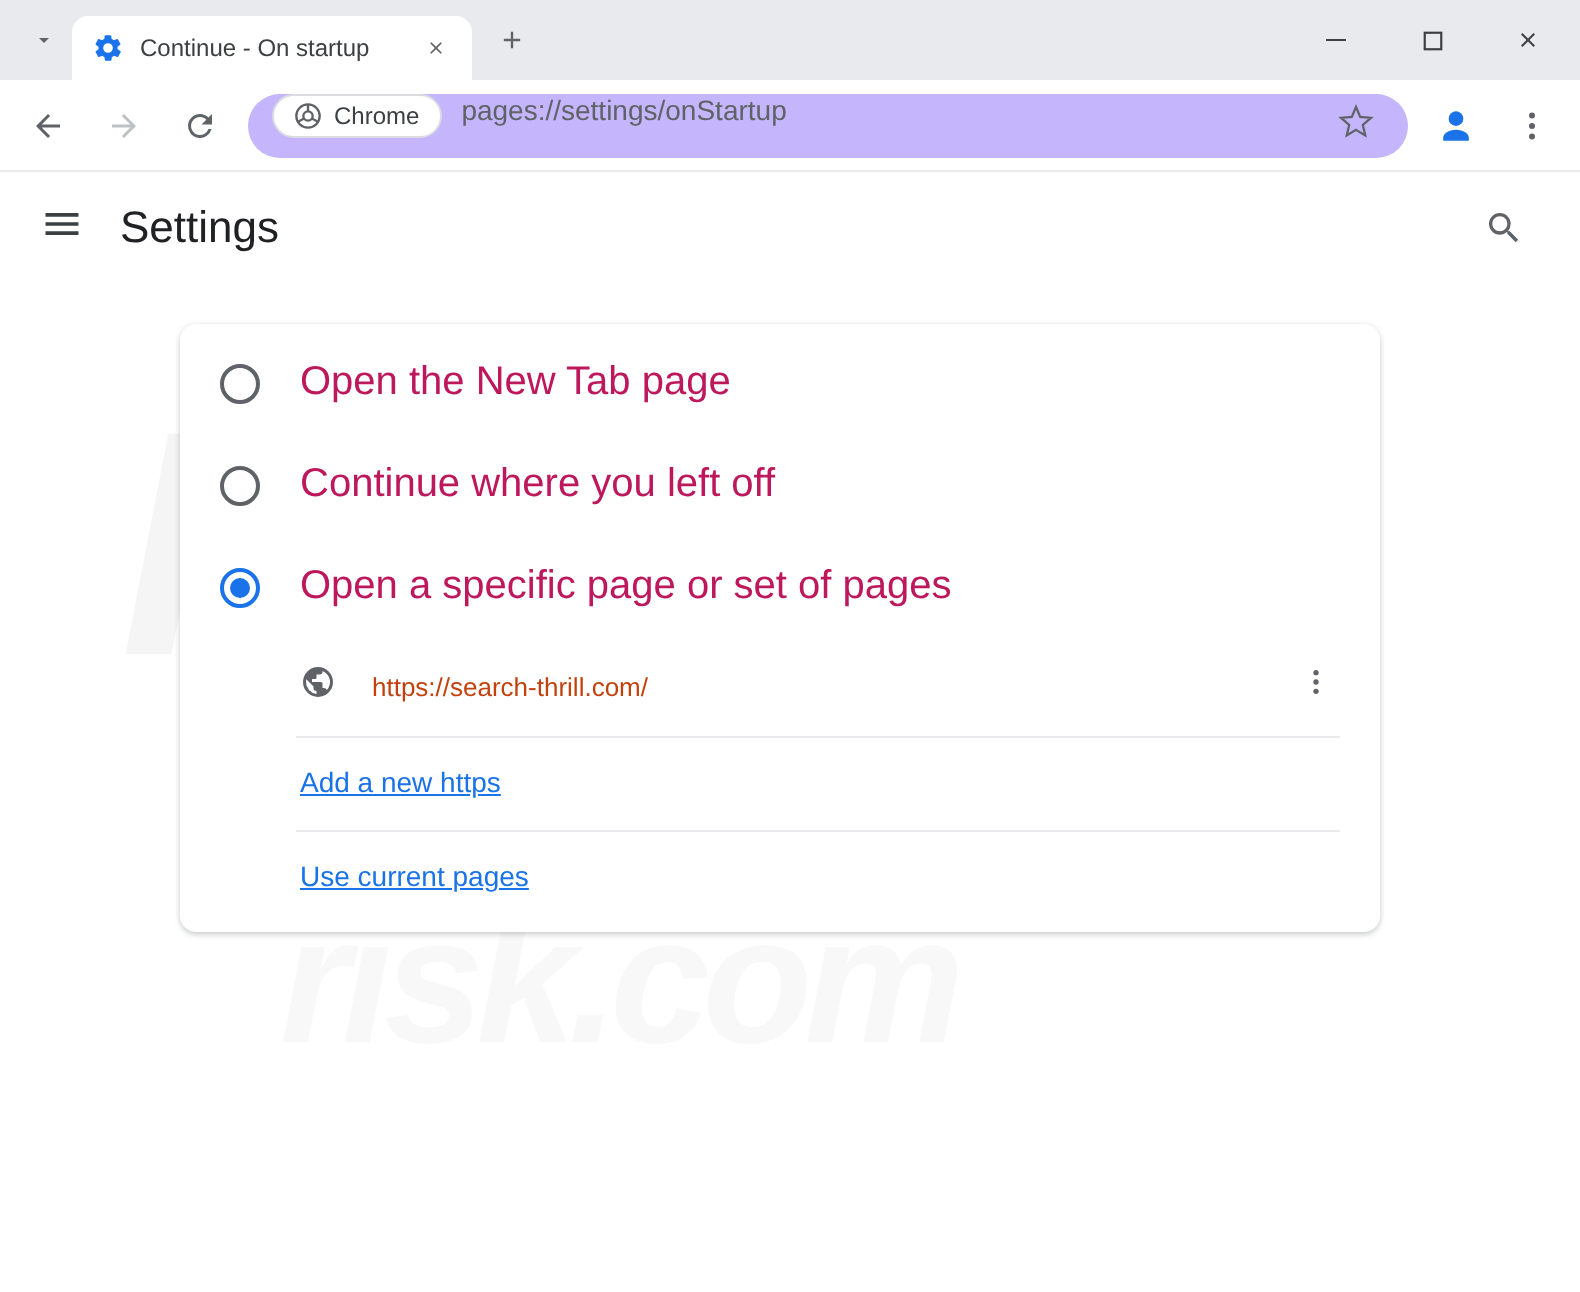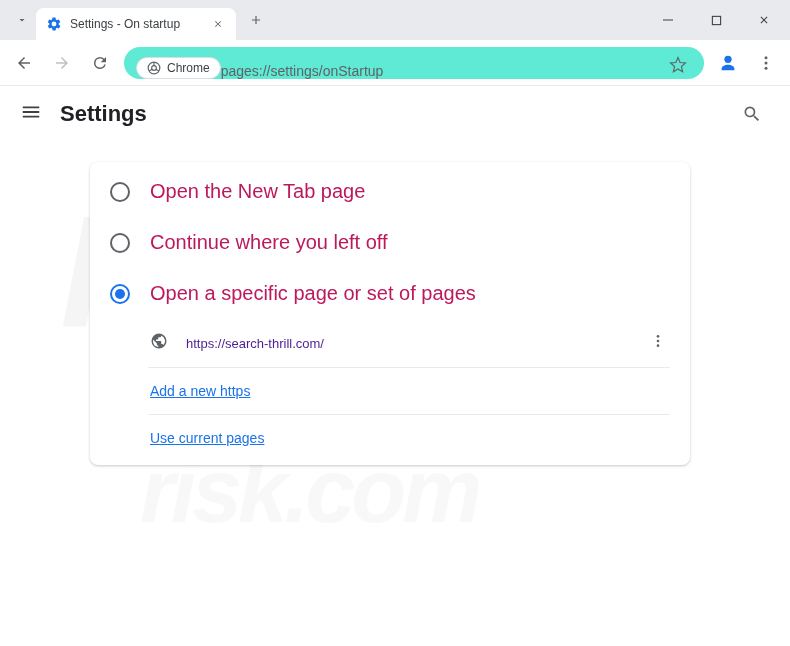--- a/index.html
+++ b/index.html
@@ -14,47 +14,47 @@
 .tab-close { width: 16px; height: 16px; display: flex; align-items: center; justify-content: center; cursor: pointer; color: #5f6368; border-radius: 50%; }
 .new-tab { width: 28px; height: 28px; display: flex; align-items: center; justify-content: center; color: #5f6368; cursor: pointer; margin-left: 6px; }
 .titlebar-spacer { flex: 1; }
 .win-controls { display: flex; gap: 12px; }
 .win-btn { width: 36px; height: 36px; display: flex; align-items: center; justify-content: center; cursor: pointer; color: #3c4043; }
 
 
 .addressbar { height: 46px; background: #fff; display: flex; align-items: center; padding: 0 10px; gap: 10px; border-bottom: 1px solid #e8eaed; }
 .nav-btn { width: 28px; height: 28px; display: flex; align-items: center; justify-content: center; color: #5f6368; cursor: pointer; border-radius: 50%; }
 .nav-btn.disabled { color: #bdc1c6; }
-.omnibox { flex: 1; height: 32px; background: #5eead4; border-radius: 16px; display: flex; align-items: flex-end; padding: 0 12px; }
+.omnibox { flex: 1; height: 32px; background: #c4b5fd; border-radius: 16px; display: flex; align-items: flex-start; padding: 0 12px; gap: 10px; }
 .chrome-chip { display: flex; align-items: center; gap: 6px; background: #fff; border: 1px solid #dadce0; border-radius: 14px; padding: 3px 10px; font-size: 12px; color: #3c4043; }
 .chrome-logo { width: 14px; height: 14px; }
 .url-text { font-size: 14px; color: #5f6368; flex: 1; }
 .star-icon, .profile-icon, .menu-icon { width: 28px; height: 28px; display: flex; align-items: center; justify-content: center; cursor: pointer; color: #5f6368; }
 .profile-icon { color: #1a73e8; }
 
 
-.settings-header { height: 56px; display: flex; align-items: center; padding: 0 20px; gap: 18px; font-weight: bold; }
+.settings-header { height: 56px; display: flex; align-items: center; padding: 0 20px; gap: 18px; }
 .hamburger { cursor: pointer; color: #3c4043; }
 .settings-title { font-size: 22px; color: #202124; flex: 1; }
 .search-btn { width: 36px; height: 36px; display: flex; align-items: center; justify-content: center; cursor: pointer; color: #5f6368; }
 
 
 .content { padding: 20px 0 0 90px; }
 .section-label { font-size: 14px; color: #3c4043; margin-bottom: 18px; }
 .card { width: 600px; background: #fff; border-radius: 8px; box-shadow: 0 1px 3px rgba(60,64,67,0.2), 0 1px 2px rgba(60,64,67,0.1); padding: 4px 0; }
 .radio-row { display: flex; align-items: center; padding: 14px 20px; gap: 20px; cursor: pointer; }
 .radio { width: 20px; height: 20px; border: 2px solid #5f6368; border-radius: 50%; display: flex; align-items: center; justify-content: center; flex-shrink: 0; }
 .radio.selected { border-color: #1a73e8; }
 .radio.selected::after { content: ''; width: 10px; height: 10px; background: #1a73e8; border-radius: 50%; }
 .radio-label { font-size: 20px; color: #be185d; }
 .page-row { display: flex; align-items: center; padding: 10px 20px 10px 60px; gap: 16px; }
 .globe-icon { color: #5f6368; width: 20px; flex-shrink: 0; }
 .page-info { flex: 1; }
 .page-name { font-size: 13px; color: #3c4043; }
-.page-url { font-size: 13px; color: #4c1d95; }
+.page-url { font-size: 13px; color: #c2410c; }
 .more-btn { cursor: pointer; color: #5f6368; padding: 4px; }
 .divider-sub { height: 1px; background: #e8eaed; margin-left: 58px; margin-right: 20px; }
 .link-row { padding: 14px 20px 14px 60px; }
 .link { font-size: 14px; color: #1a73e8; text-decoration: underline; cursor: pointer; }
 
 
 .watermark { position: absolute; top: 180px; left: 60px; font-size: 160px; font-weight: bold; font-style: italic; color: rgba(200,200,200,0.18); pointer-events: none; z-index: -1; font-family: Arial, sans-serif; letter-spacing: -8px; }
 .watermark-sub { position: absolute; top: 440px; left: 140px; font-size: 90px; font-weight: bold; font-style: italic; color: rgba(210,210,210,0.15); pointer-events: none; z-index: -1; font-family: Arial, sans-serif; letter-spacing: -4px; }
 </style>
 </head>
@@ -68,21 +68,21 @@
     <svg width="12" height="12" viewBox="0 0 24 24">
         <path fill="currentColor" d="M7 10l5 5 5-5z"></path>
       </svg>
   </div>
   <div class="tab">
     <span class="tab-icon">
       <svg width="16" height="16" viewBox="0 0 24 24">
           <path fill="#1a73e8" d="M19.14 12.94c.04-.3.06-.61.06-.94 0-.32-.02-.64-.07-.94l2.03-1.58a.5.5 0 0 0 .12-.64l-1.92-3.32a.5.5 0 0 0-.61-.22l-2.39.96a7.03 7.03 0 0 0-1.62-.94l-.36-2.54a.5.5 0 0 0-.5-.42h-3.84a.5.5 0 0 0-.5.42l-.36 2.54c-.59.24-1.13.57-1.62.94l-2.39-.96a.5.5 0 0 0-.61.22L2.74 8.84a.5.5 0 0 0 .12.64l2.03 1.58c-.05.3-.07.62-.07.94 0 .33.02.64.06.94l-2.03 1.58a.5.5 0 0 0-.12.64l1.92 3.32c.14.24.42.34.68.22l2.39-.96c.49.37 1.03.7 1.62.94l.36 2.54c.4.24.24.42.5.42h3.84c.26 0 .46-.18.5-.42l.36-2.54a7.03 7.03 0 0 0 1.62-.94l2.39.96c.26.12.54.02.68-.22l1.92-3.32a.5.5 0 0 0-.12-.64l-2.03-1.58zM12 15.6A3.6 3.6 0 1 1 12 8.4a3.6 3.6 0 0 1 0 7.2z"></path>
         </svg>
     </span>
-    <span class="tab-title">Settings - On startup</span>
+    <span class="tab-title">Continue - On startup</span>
     <span class="tab-close">
       <svg width="10" height="10" viewBox="0 0 24 24">
           <path fill="currentColor" d="M19 6.41L17.59 5 12 10.59 6.41 5 5 6.41 10.59 12 5 17.59 6.41 19 12 13.41 17.59 19 19 17.59 13.41 12z"></path>
         </svg>
     </span>
   </div>
   <div class="new-tab">
     <svg width="14" height="14" viewBox="0 0 24 24">
         <path fill="currentColor" d="M19 13h-6v6h-2v-6H5v-2h6V5h2v6h6v2z"></path>
       </svg>

